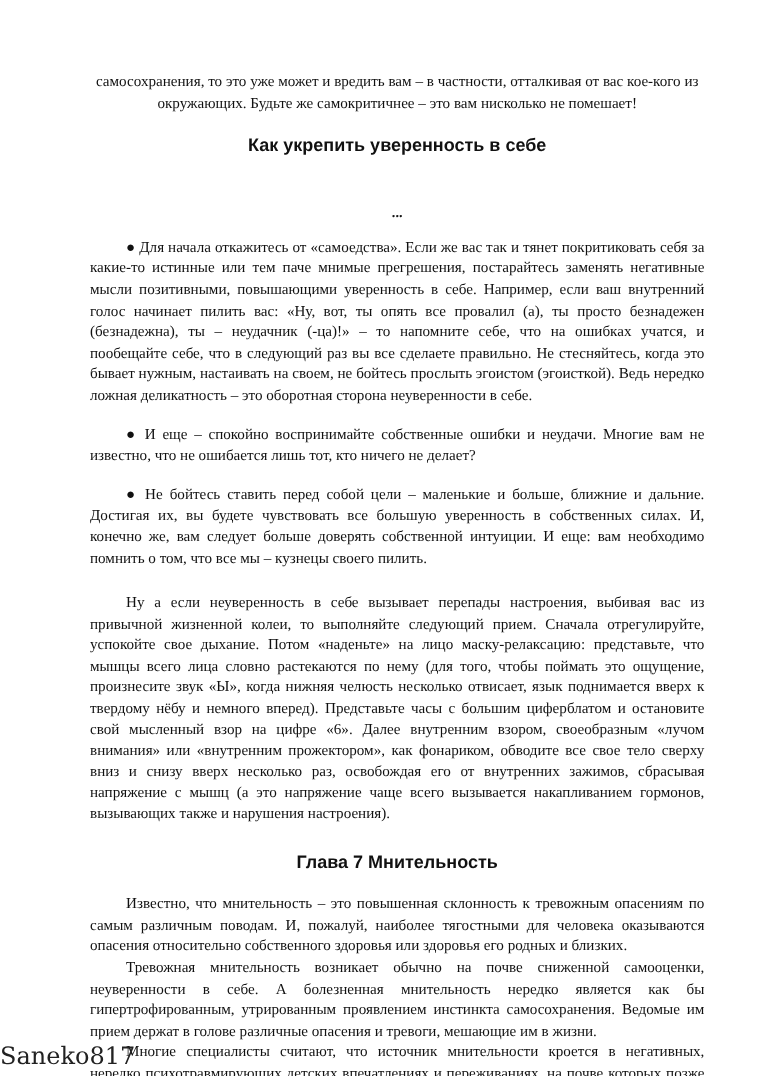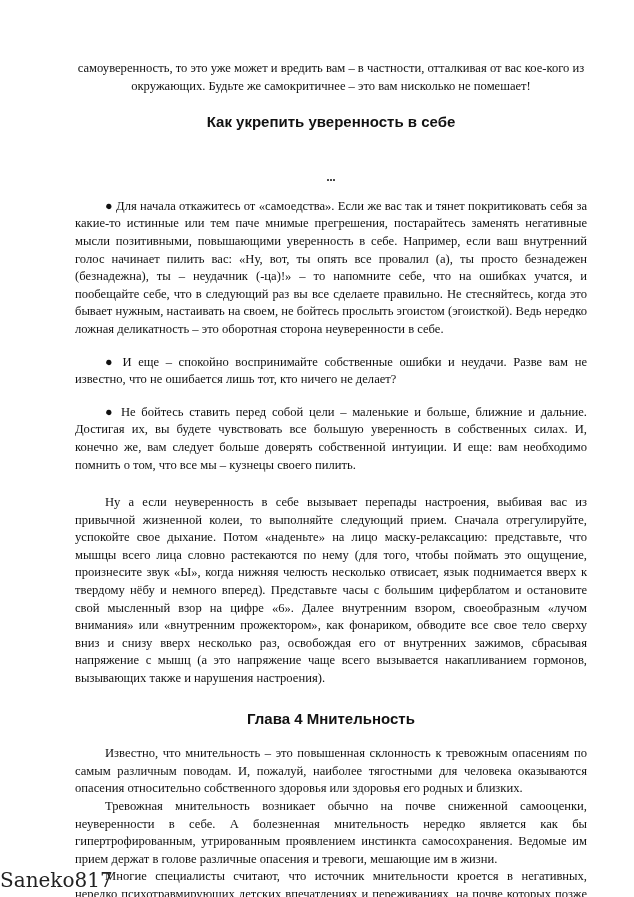--- a/index.html
+++ b/index.html
@@ -12,28 +12,28 @@
   .h1 { margin-top: 18px; margin-bottom: 0; }
   .dots { text-align: center; font-weight: bold; margin-top: 40px; line-height: 12px; font-size: 12px; }
   .gap { height: 20px; }
   .h2 { margin-top: 22px; margin-bottom: 18px; }
   .footer { position: absolute; left: 0; width: 634px; top: 868px; text-align: left; font-family: "DejaVu Serif", serif; font-size: 20px; color: #222; }
 </style>
 </head>
 <body>
 
 <div class="page">
-  <p class="center">самоуверенность, то это уже может и вредить вам – в частности, отталкивая от вас кое-кого из окружающих. Будьте же самокритичнее – это вам нисколько не помешает!</p>
+  <p class="center">самосохранения, то это уже может и вредить вам – в частности, отталкивая от вас кое-кого из окружающих. Будьте же самокритичнее – это вам нисколько не помешает!</p>
   <h2 class="h1">Как укрепить уверенность в себе</h2>
   <div class="dots">...</div>
   <p class="bullet">● Для начала откажитесь от «самоедства». Если же вас так и тянет покритиковать себя за какие-то истинные или тем паче мнимые прегрешения, постарайтесь заменять негативные мысли позитивными, повышающими уверенность в себе. Например, если ваш внутренний голос начинает пилить вас: «Ну, вот, ты опять все провалил (а), ты просто безнадежен (безнадежна), ты – неудачник (-ца)!» – то напомните себе, что на ошибках учатся, и пообещайте себе, что в следующий раз вы все сделаете правильно. Не стесняйтесь, когда это бывает нужным, настаивать на своем, не бойтесь прослыть эгоистом (эгоисткой). Ведь нередко ложная деликатность – это оборотная сторона неуверенности в себе.</p>
-  <p class="bullet">● И еще – спокойно воспринимайте собственные ошибки и неудачи. Разве вам не известно, что не ошибается лишь тот, кто ничего не делает?</p>
+  <p class="bullet">● И еще – спокойно воспринимайте собственные ошибки и неудачи. Многие вам не известно, что не ошибается лишь тот, кто ничего не делает?</p>
   <p class="bullet">● Не бойтесь ставить перед собой цели – маленькие и больше, ближние и дальние. Достигая их, вы будете чувствовать все большую уверенность в собственных силах. И, конечно же, вам следует больше доверять собственной интуиции. И еще: вам необходимо помнить о том, что все мы – кузнецы своего пилить.</p>
   <div class="gap"></div>
   <p>Ну а если неуверенность в себе вызывает перепады настроения, выбивая вас из привычной жизненной колеи, то выполняйте следующий прием. Сначала отрегулируйте, успокойте свое дыхание. Потом «наденьте» на лицо маску-релаксацию: представьте, что мышцы всего лица словно растекаются по нему (для того, чтобы поймать это ощущение, произнесите звук «Ы», когда нижняя челюсть несколько отвисает, язык поднимается вверх к твердому нёбу и немного вперед). Представьте часы с большим циферблатом и остановите свой мысленный взор на цифре «6». Далее внутренним взором, своеобразным «лучом внимания» или «внутренним прожектором», как фонариком, обводите все свое тело сверху вниз и снизу вверх несколько раз, освобождая его от внутренних зажимов, сбрасывая напряжение с мышц (а это напряжение чаще всего вызывается накапливанием гормонов, вызывающих также и нарушения настроения).</p>
-  <h2 class="h2">Глава 4 Мнительность</h2>
+  <h2 class="h2">Глава 7 Мнительность</h2>
   <p>Известно, что мнительность – это повышенная склонность к тревожным опасениям по самым различным поводам. И, пожалуй, наиболее тягостными для человека оказываются опасения относительно собственного здоровья или здоровья его родных и близких.</p>
   <p>Тревожная мнительность возникает обычно на почве сниженной самооценки, неуверенности в себе. А болезненная мнительность нередко является как бы гипертрофированным, утрированным проявлением инстинкта самосохранения. Ведомые им прием держат в голове различные опасения и тревоги, мешающие им в жизни.</p>
   <p>Многие специалисты считают, что источник мнительности кроется в негативных, нередко психотравмирующих детских впечатлениях и переживаниях, на почве которых позже произрастают невротические комплексы.</p>
 
 </div>
 
 <div class="footer">Saneko817</div>
 
 </body></html>

